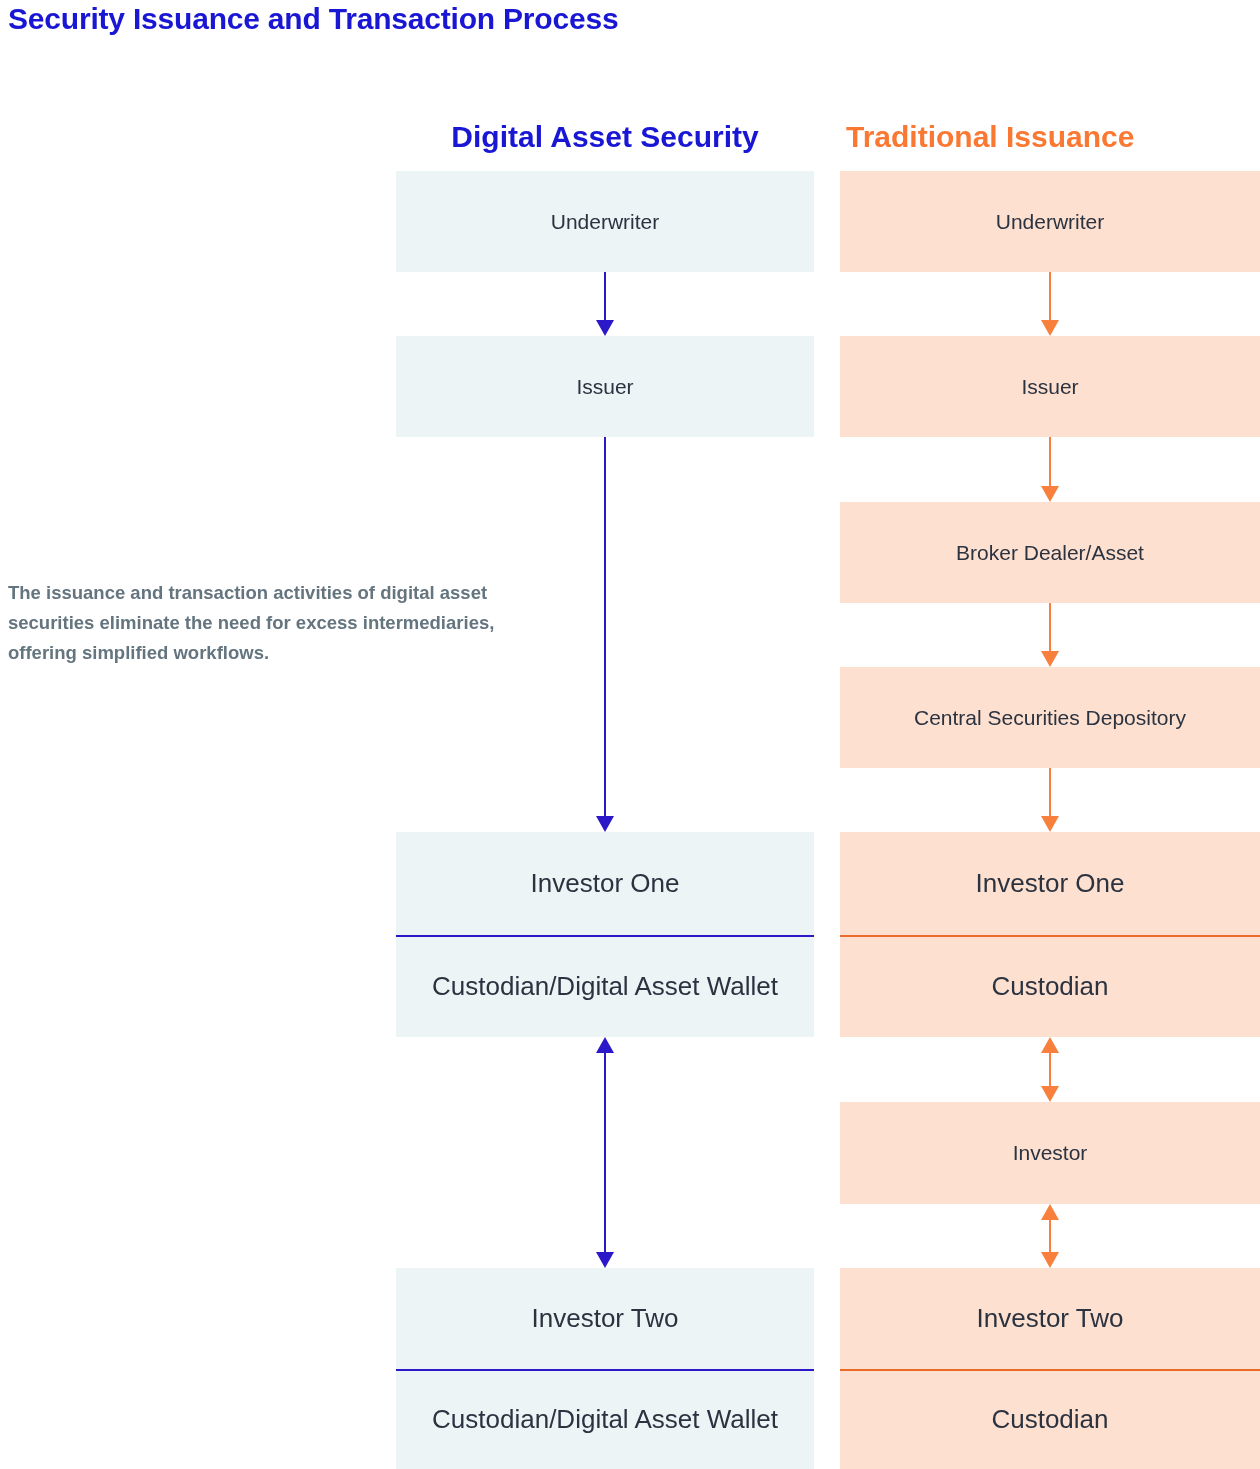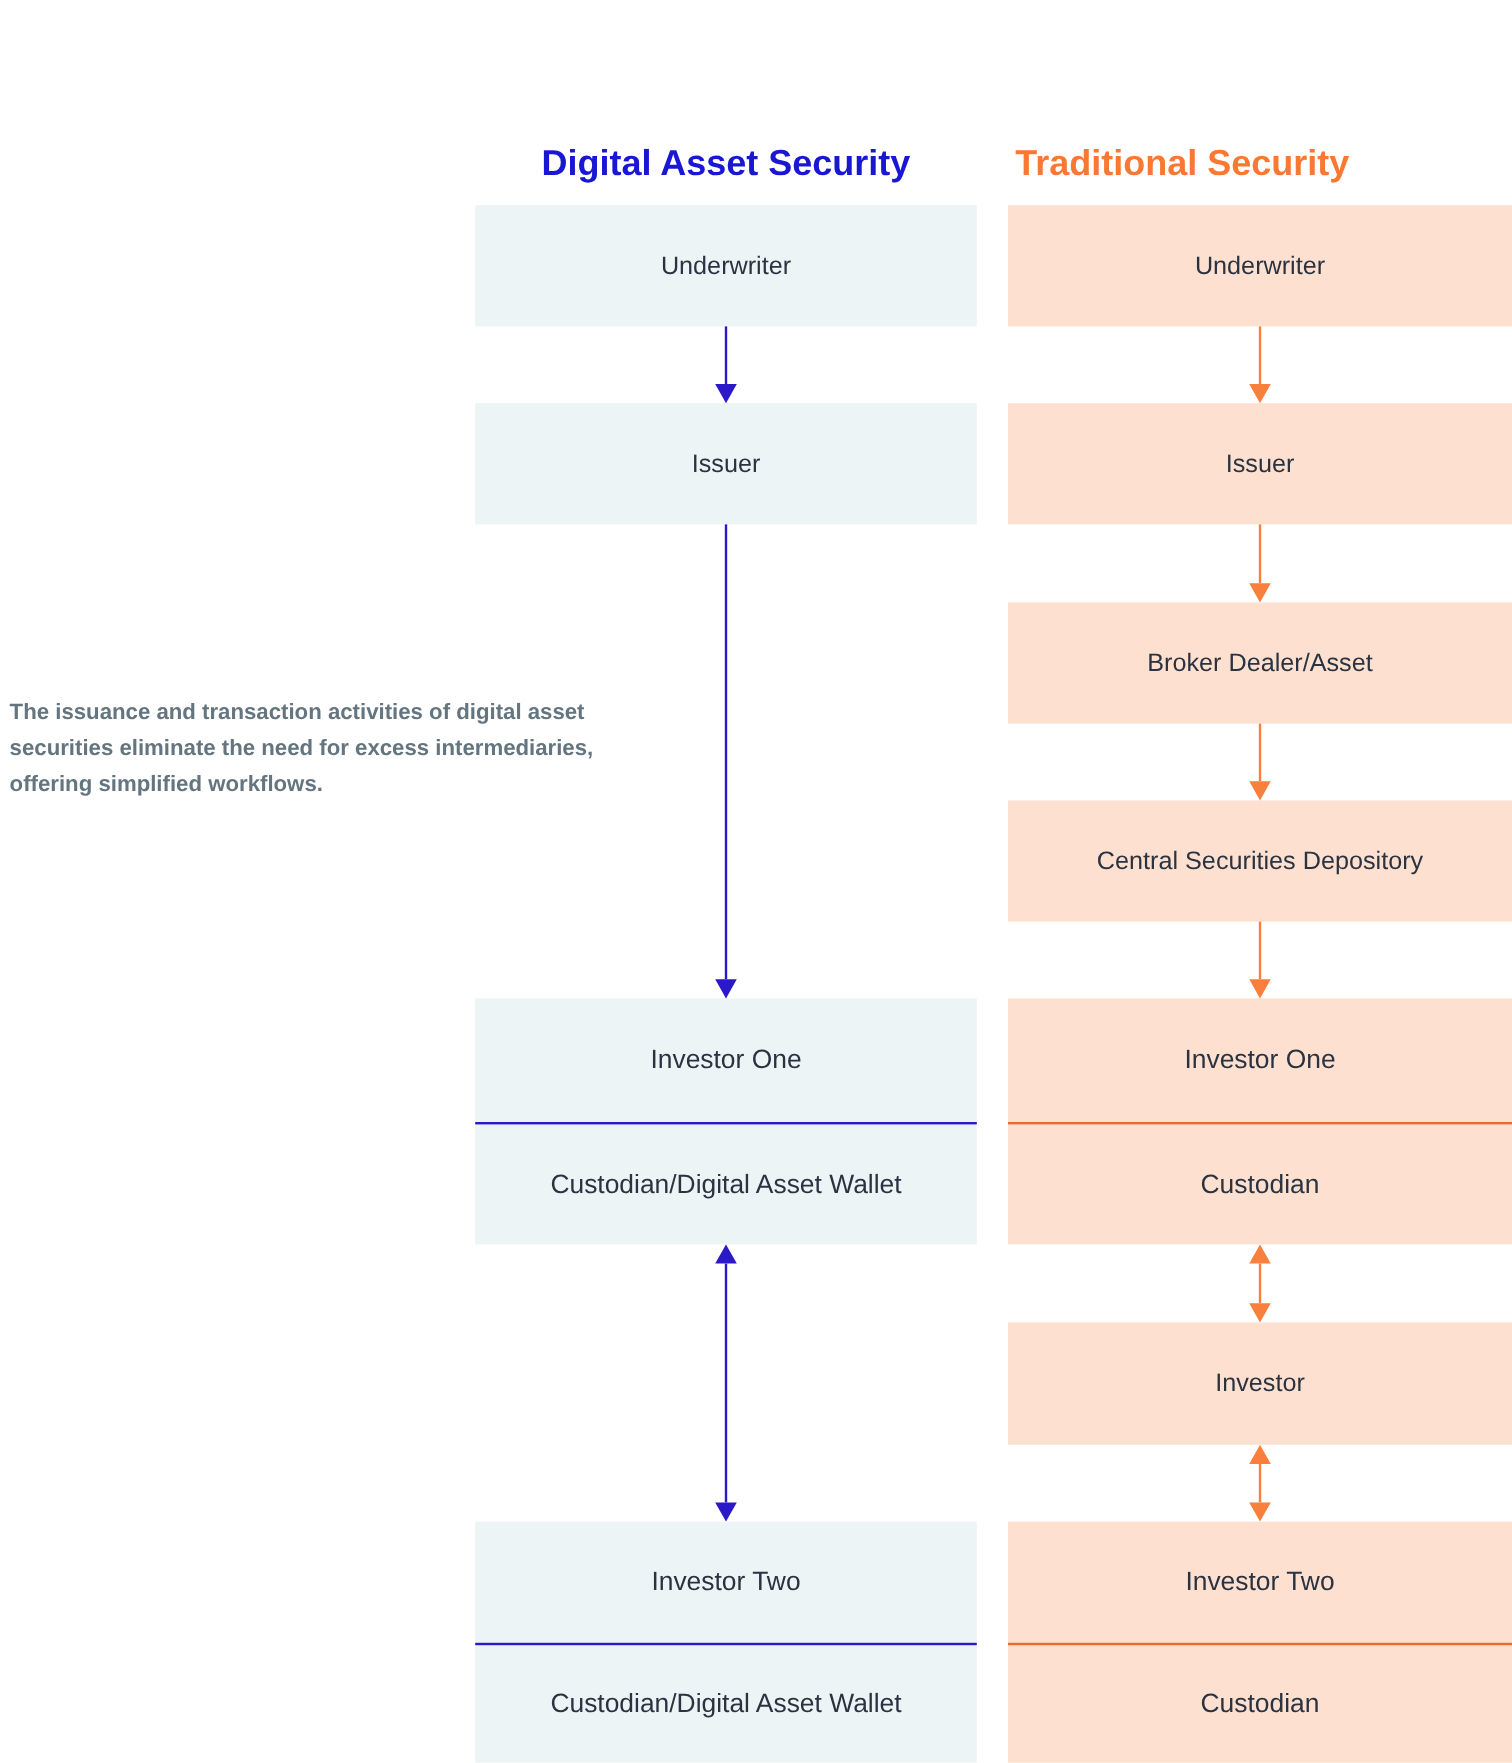--- a/index.html
+++ b/index.html
@@ -53,21 +53,21 @@
 
   .col-left .box { background: #edf4f6; }
   .col-right .box { background: #fde0d0; }
 
   .split { display: block; }
   .split .half {
     display: flex;
     align-items: center;
     justify-content: center;
     height: 50%;
-    font-size: 22px;
+    font-size: 26px;
     color: #2b3240;
   }
   .col-left .split .half + .half { border-top: 2px solid #2b18c8; }
   .col-right .split .half + .half { border-top: 2px solid #ea6a28; }
 
   
   .arrow { position: absolute; }
   .arrow .shaft {
     position: absolute; left: 50%; transform: translateX(-50%);
     width: 2px;
@@ -83,23 +83,24 @@
   .blue .head.up { border-bottom: 16px solid #2b18c8; }
   .orange .shaft { background: #f9803c; }
   .orange .head.down { border-top: 16px solid #f9803c; }
   .orange .head.up { border-bottom: 16px solid #f9803c; }
 </style>
 </head>
 <body>
 
 <div id="canvas">
 
+  <div class="abs" id="page-title">Security Issuance and Transaction Process</div>
 
   <div class="abs col-header" id="header-digital">Digital Asset Security</div>
-  <div class="abs col-header" id="header-traditional">Traditional Security</div>
+  <div class="abs col-header" id="header-traditional">Traditional Issuance</div>
 
   <div class="abs" id="side-note">The issuance and transaction activities of digital asset securities eliminate the need for excess intermediaries, offering simplified workflows.</div>
 
   <div class="col-left">
 
     <div class="abs box" style="left:396px; top:171px; width:418px; height:101px;">
       <span>Underwriter</span>
     </div>
 
     <div class="abs box" style="left:396px; top:336px; width:418px; height:101px;">

